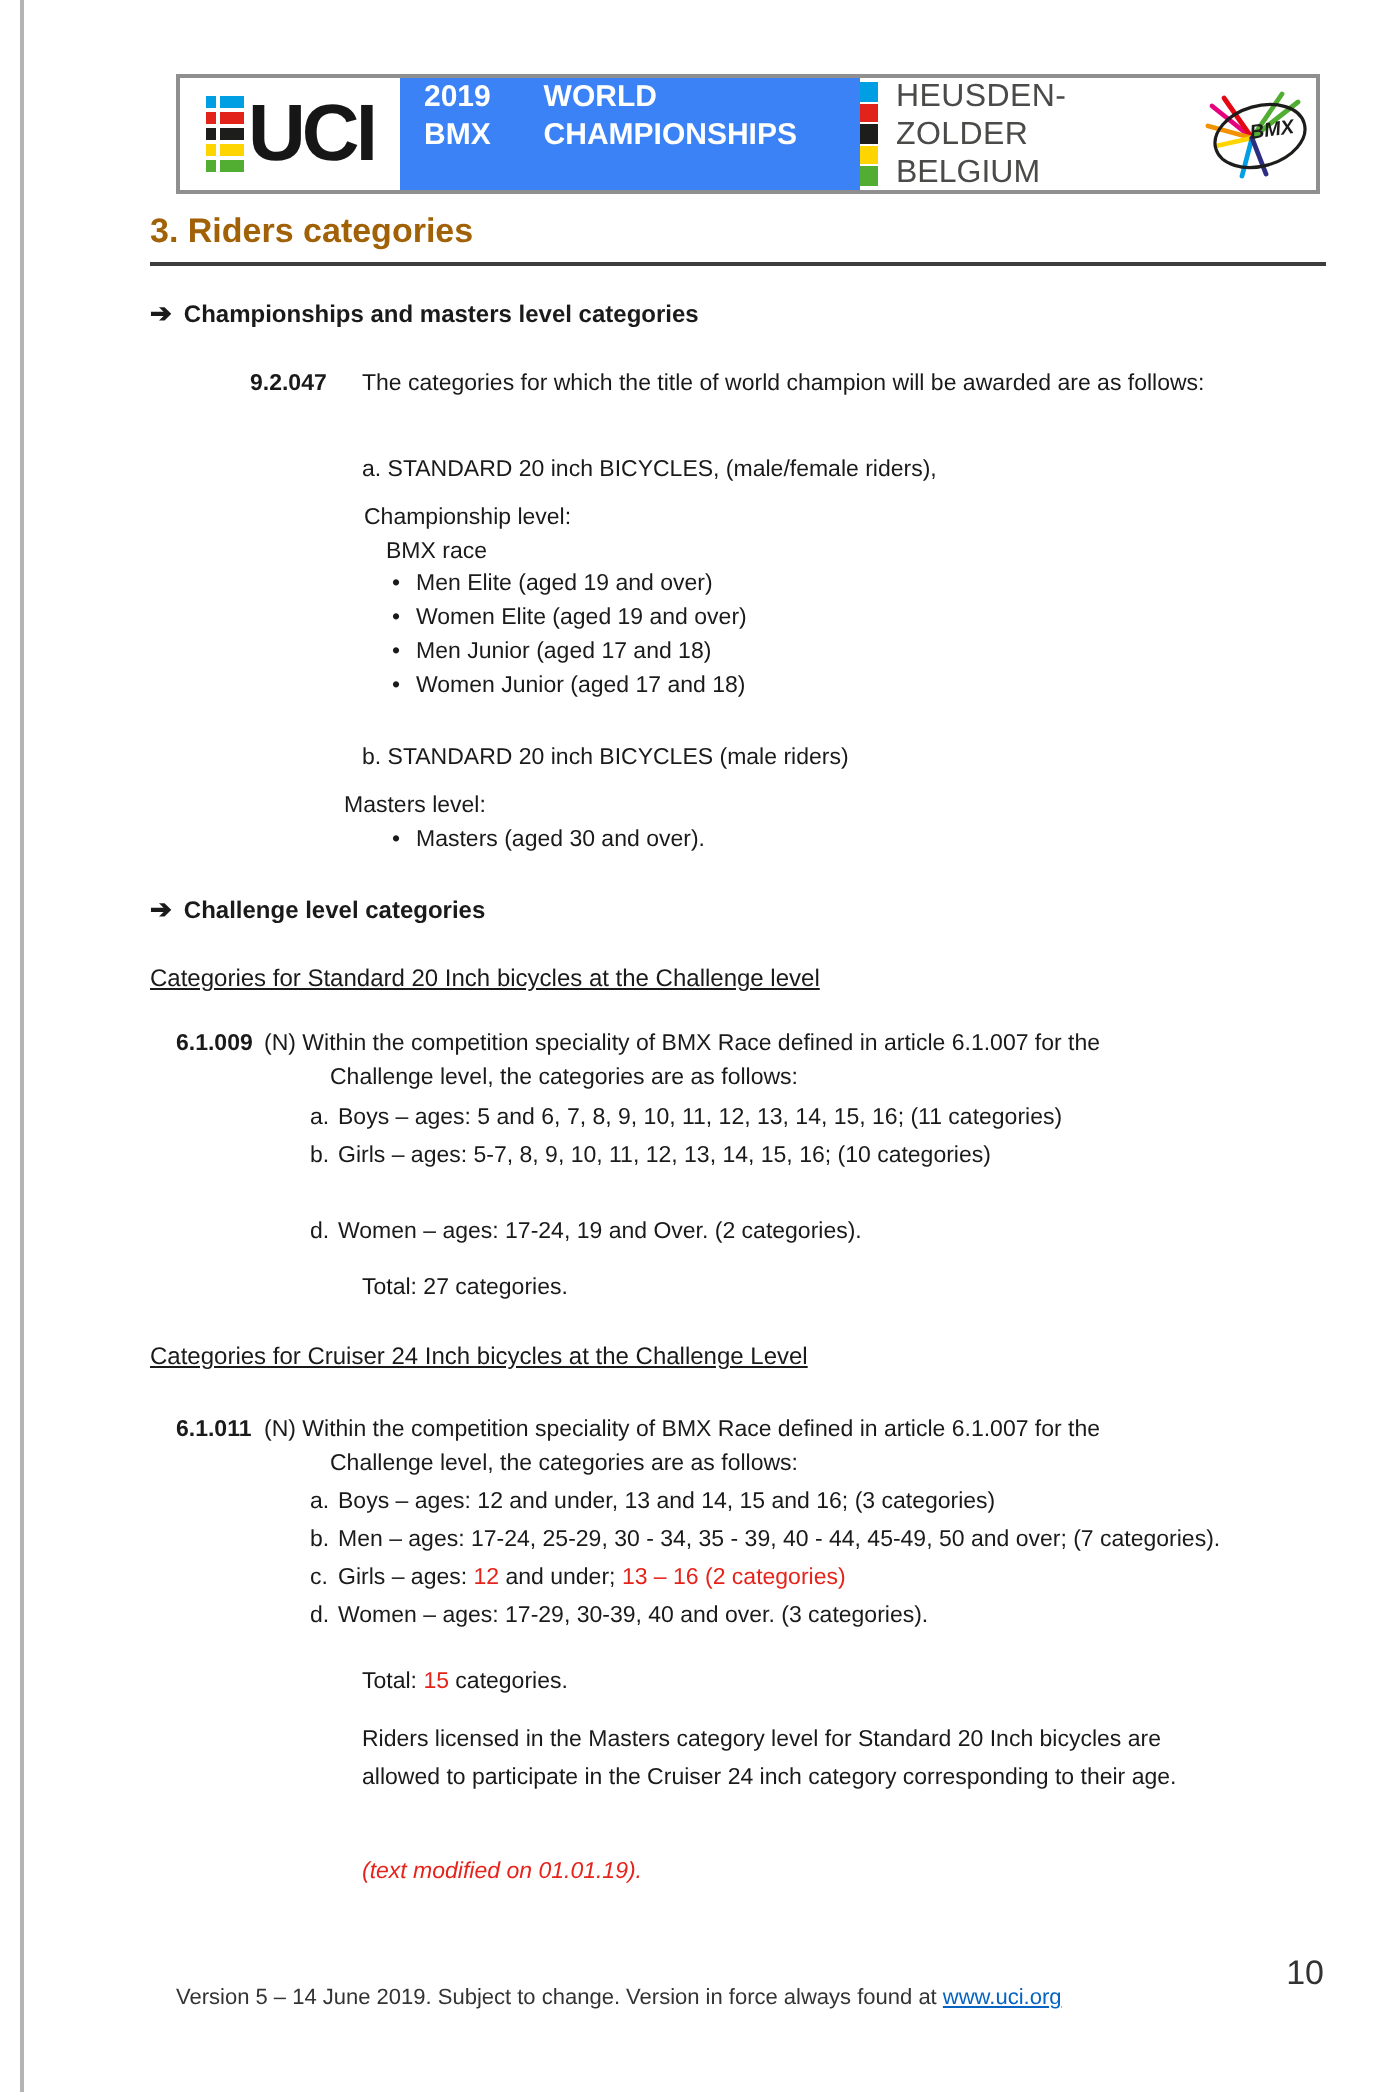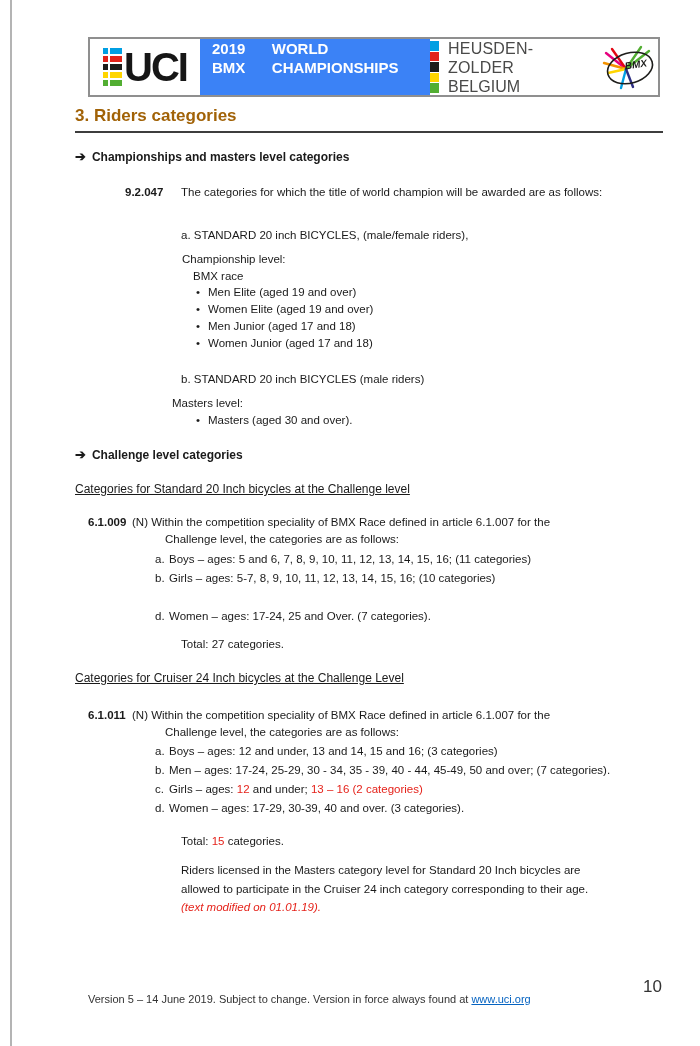--- a/index.html
+++ b/index.html
@@ -41,21 +41,21 @@
   .sec-title { position: absolute; left: 75px; top: 106px; font-size: 17px; font-weight: bold; color: #a16207; }
   .sec-rule { position: absolute; left: 75px; top: 131px; width: 588px; height: 2px; background: #3d3d3d; }
 
   
   .t { position: absolute; font-size: 11.5px; line-height: 16px; white-space: nowrap; color: #1a1a1a; }
   .bold { font-weight: bold; }
   .arrow-head { font-size: 12px; font-weight: bold; }
   .arrow-glyph { font-size: 13px; margin-right: 6px; }
   .underl { text-decoration: underline; }
   .red { color: #e5231b; }
-  .red-italic { color: #e5231b; font-style: italic; }
+  .red-italic { color: #e5231b; font-style: italic; margin-top: 29px; }
   .marker { display: inline-block; width: 14px; }
   .bullet-glyph { display: inline-block; width: 12px; }
 
   
   .page-num { position: absolute; left: 620px; top: 977px; width: 42px; text-align: right; font-size: 17px; color: #333; }
   .footer { position: absolute; left: 88px; top: 993px; font-size: 11px; color: #333; white-space: nowrap; }
   .footer a { color: #0563c1; text-decoration: underline; cursor: pointer; }
 </style>
 </head>
 <body>
@@ -165,21 +165,21 @@
   <div class="t" style="left:132px; top:514px;">(N) Within the competition speciality of BMX Race defined in article 6.1.007 for the</div>
   <div class="t" style="left:165px; top:531px;">Challenge level, the categories are as follows:</div>
 
   <div class="t" style="left:155px; top:551px;">
     <span class="marker">a.</span><span>Boys – ages: 5 and 6, 7, 8, 9, 10, 11, 12, 13, 14, 15, 16; (11 categories)</span>
   </div>
   <div class="t" style="left:155px; top:570px;">
     <span class="marker">b.</span><span>Girls – ages: 5-7, 8, 9, 10, 11, 12, 13, 14, 15, 16; (10 categories)</span>
   </div>
   <div class="t" style="left:155px; top:608px;">
-    <span class="marker">d.</span><span>Women – ages: 17-24, 25 and Over. (7 categories).</span>
+    <span class="marker">d.</span><span>Women – ages: 17-24, 19 and Over. (2 categories).</span>
   </div>
 
   <div class="t" style="left:181px; top:636px;">Total: 27 categories.</div>
 
   <div class="t underl" style="left:75px; top:670px; font-size:12px;">Categories for Cruiser 24 Inch bicycles at the Challenge Level</div>
 
   <div class="t bold" style="left:88px; top:707px;">6.1.011</div>
   <div class="t" style="left:132px; top:707px;">(N) Within the competition speciality of BMX Race defined in article 6.1.007 for the</div>
   <div class="t" style="left:165px; top:724px;">Challenge level, the categories are as follows:</div>
 

